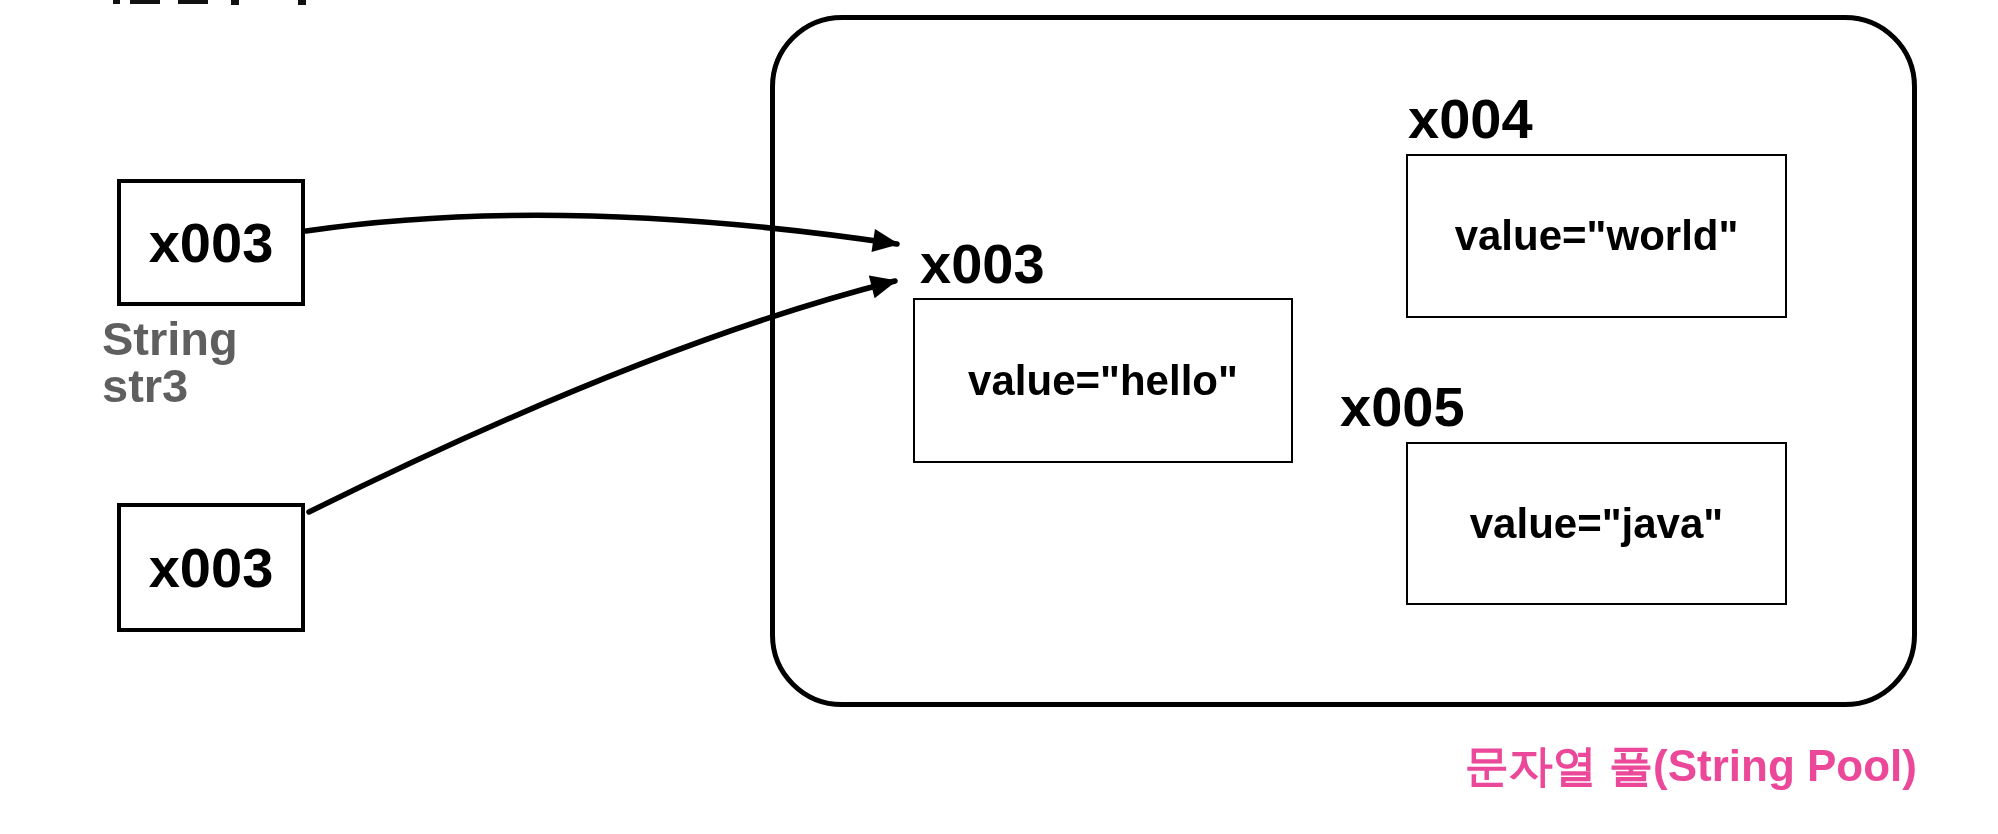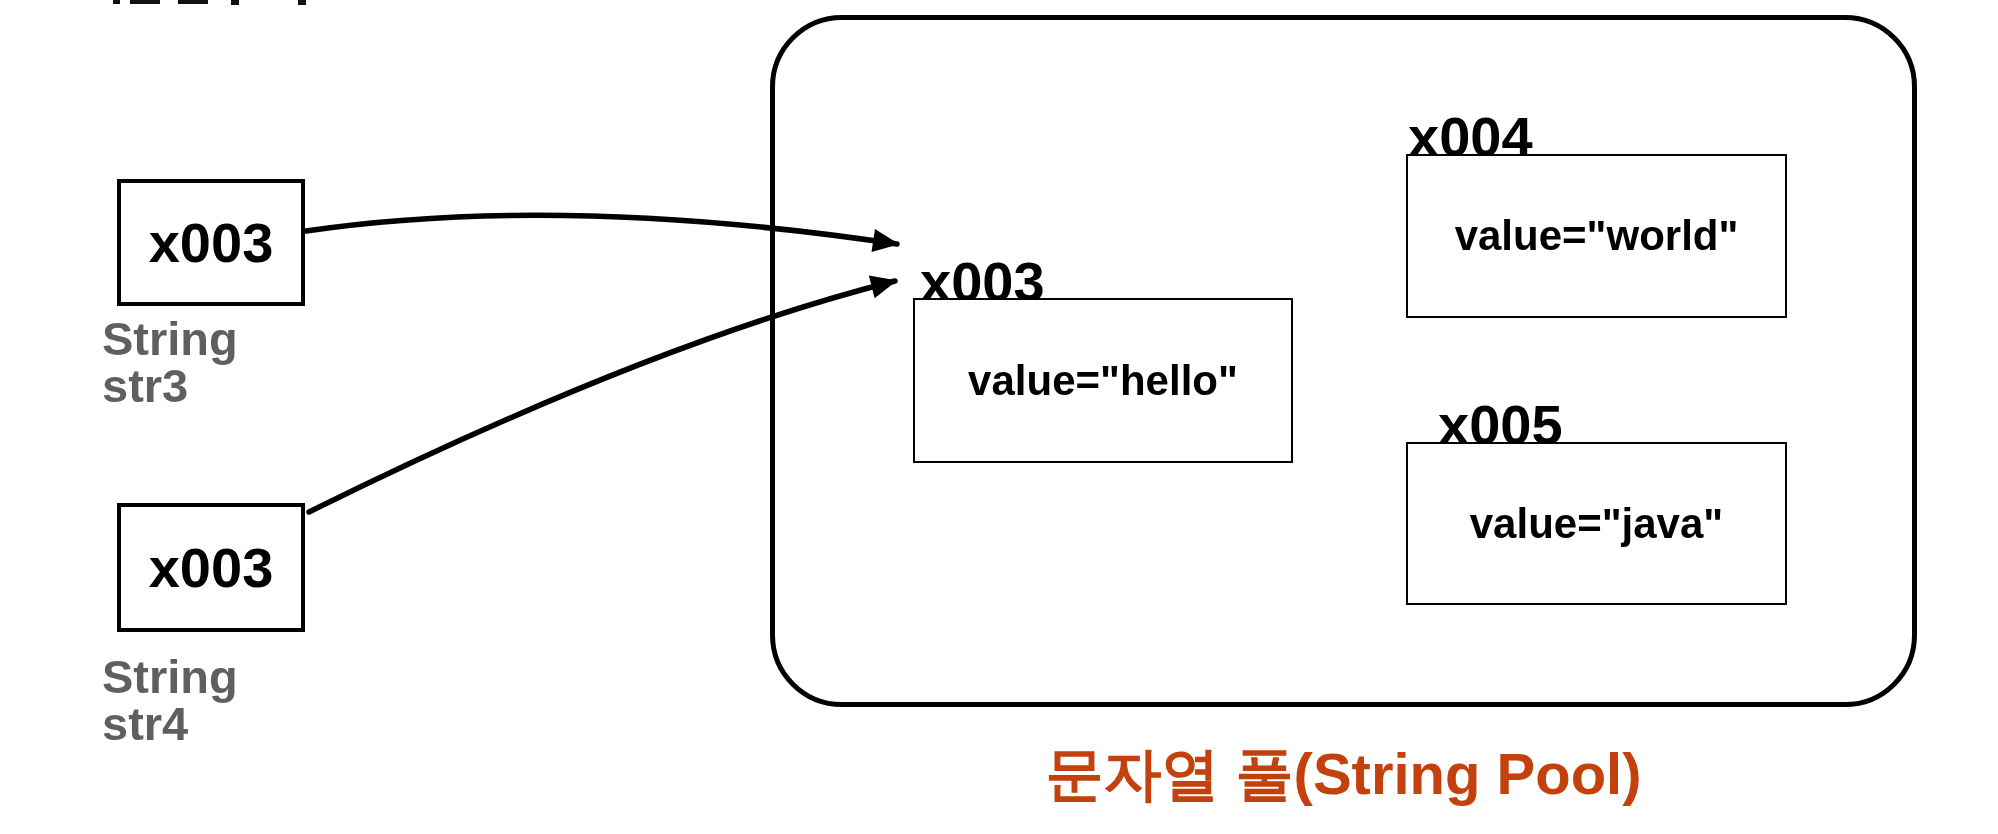--- a/index.html
+++ b/index.html
@@ -56,44 +56,43 @@
     height: 692px;
     border: 5px solid #000000;
     border-radius: 72px;
     box-sizing: border-box;
     background: #ffffff;
   }
   .pool-label {
     position: absolute;
     font-size: 56px;
     line-height: 1;
-    margin-top: 18px;
   }
   .value-box {
     position: absolute;
     border: 2px solid #000000;
     background: #ffffff;
     display: flex;
     align-items: center;
     justify-content: center;
     box-sizing: border-box;
   }
   .value-box .val {
     font-size: 42px;
     line-height: 1;
   }
   .pool-caption {
     position: absolute;
     left: 770px;
     top: 742px;
     width: 1147px;
-    text-align: center;
-    font-size: 58px;
+    text-align: right;
+    font-size: 44px;
     line-height: 1.1;
-    color: #c2410c;
+    color: #ec4899;
   }
   .arrow-layer {
     position: absolute;
     left: 0;
     top: 0;
     pointer-events: none;
   }
 </style>
 </head>
 <body>
@@ -109,35 +108,34 @@
   </div>
 
   <div class="ref-box" style="left:117px; top:179px;">
     <span class="addr">x003</span>
   </div>
   <div class="ref-caption" style="top:315px;">String str3</div>
 
   <div class="ref-box" style="left:117px; top:503px; height:129px;">
     <span class="addr">x003</span>
   </div>
-  <div class="ref-caption" style="top:653px;">String str4</div>
 
   <div class="pool"></div>
 
   <div class="pool-label" style="left:920px; top:236px;">x003</div>
   <div class="value-box" style="left:913px; top:298px; width:380px; height:165px;">
     <span class="val">value="hello"</span>
   </div>
 
   <div class="pool-label" style="left:1408px; top:91px;">x004</div>
   <div class="value-box" style="left:1406px; top:154px; width:381px; height:164px;">
     <span class="val">value="world"</span>
   </div>
 
-  <div class="pool-label" style="left:1438px; top:379px;">x005</div>
+  <div class="pool-label" style="left:1340px; top:379px;">x005</div>
   <div class="value-box" style="left:1406px; top:442px; width:381px; height:163px;">
     <span class="val">value="java"</span>
   </div>
 
   <div class="pool-caption">문자열 풀(String Pool)</div>
 
   <svg class="arrow-layer" width="1998" height="834" viewBox="0 0 1998 834">
     <defs>
       <marker id="ah" viewBox="0 0 10 10" refX="8.8" refY="5" markerWidth="5.2" markerHeight="5.2" orient="auto">
         <path d="M0.4,0.9 L9.6,5 L0.4,9.1 Z" fill="#000000"></path>

